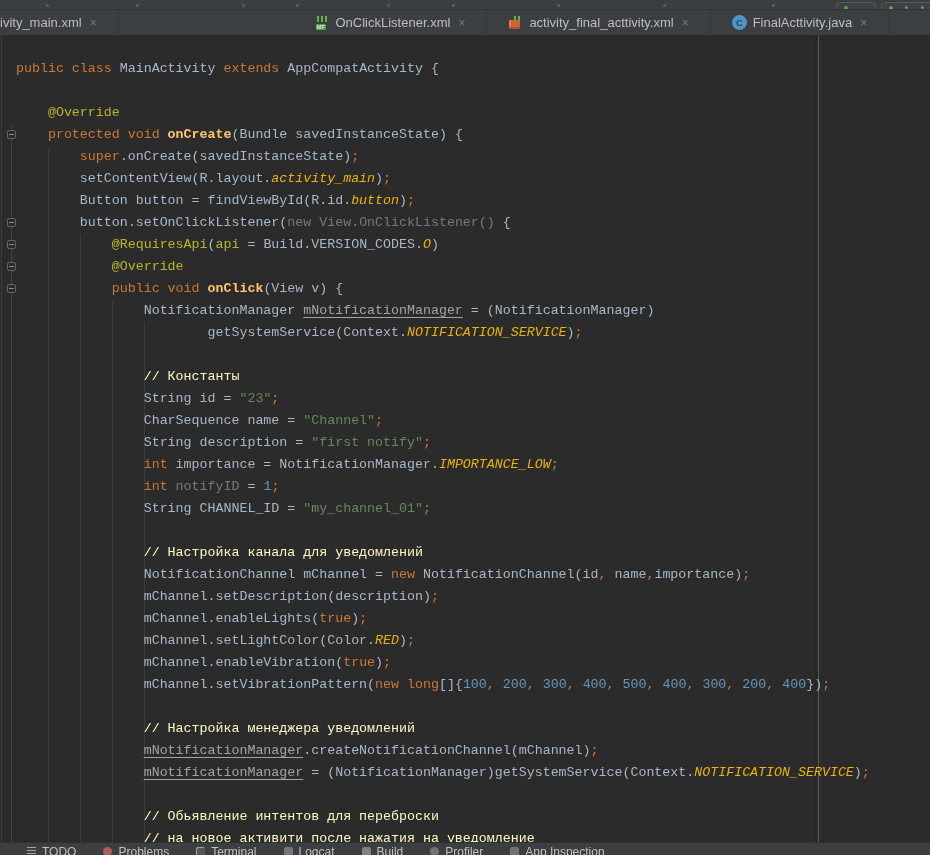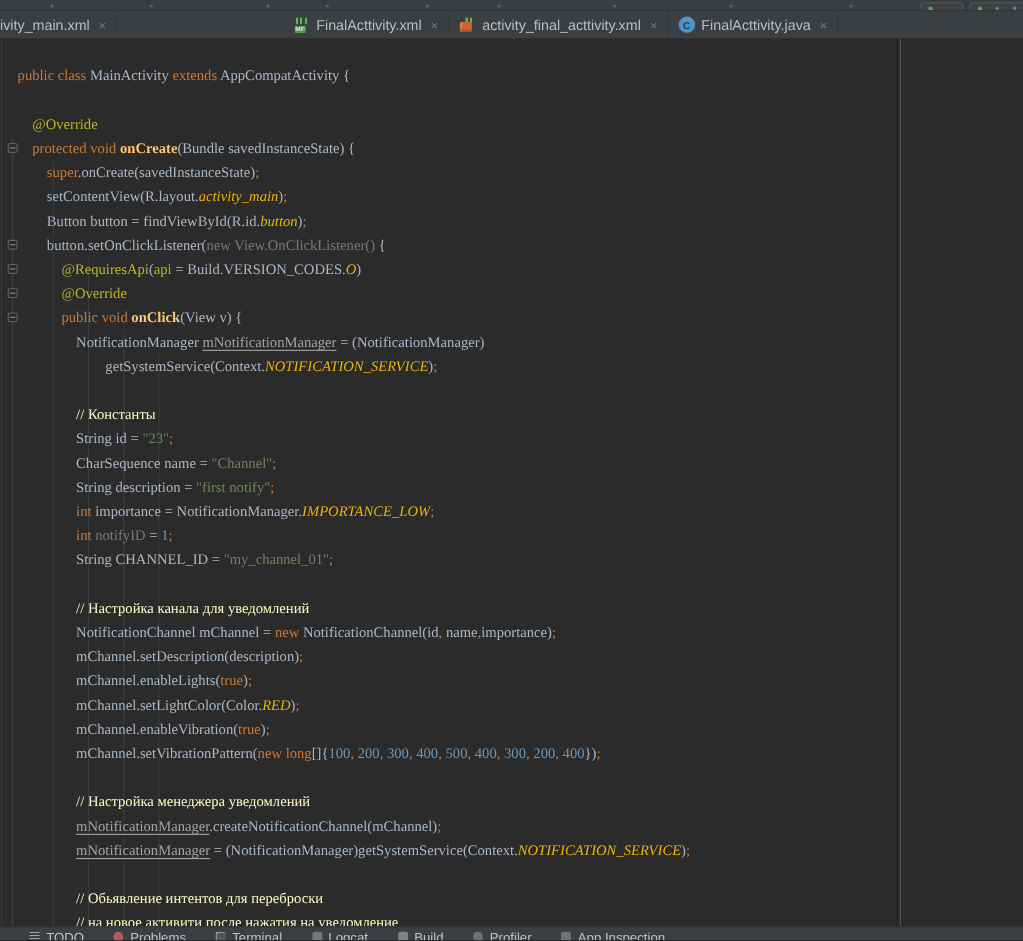--- a/index.html
+++ b/index.html
@@ -8,21 +8,21 @@
 
   
   .topstrip{position:relative;height:9px;background:#3B3E40;border-bottom:1px solid #313435;overflow:hidden;}
   .tdot{position:absolute;top:4px;width:3px;height:3px;border-radius:50%;background:#5D6062;}
   .runbox{position:absolute;top:2px;height:14px;border:1px solid #565A5C;border-radius:4px;background:#3F4244;}
   .gdot{position:absolute;top:6px;width:4px;height:4px;border-radius:50%;background:#53A553;}
   .wdot{position:absolute;top:6px;width:3px;height:3px;border-radius:50%;background:#7D8082;}
 
   
   .tabbar{display:flex;height:25px;background:#3C3F41;align-items:stretch;overflow:hidden;}
-  .tab{position:relative;display:flex;align-items:center;gap:6px;padding:0 9px;
+  .tab{position:relative;display:flex;align-items:center;gap:6px;padding:0 21px;
        color:#BCBEC0;font-size:13px;border-right:1px solid #353839;cursor:default;white-space:nowrap;}
   .tab.selected{background:#4A4E50;color:#D8DADC;margin-top:40px;}
   .tab.selected::after{content:"";position:absolute;left:0;right:0;bottom:0;height:3px;background:#3B7FC2;}
   .tab.partial{padding-left:0;}
   .tclose{color:#787C7E;font-size:12px;margin-left:2px;}
   .ticon{flex:none;position:relative;width:15px;height:15px;}
   .java-class{border-radius:50%;background:#4E94C9;}
   .java-class::before{content:"C";position:absolute;inset:0;display:flex;align-items:center;justify-content:center;
        font:700 9px "Liberation Sans",sans-serif;color:#1E3D54;}
   .manifest::before{content:"";position:absolute;top:1px;left:2px;width:10px;height:6px;
@@ -30,21 +30,21 @@
   .manifest::after{content:"MF";position:absolute;bottom:0;left:1px;font:700 6px "Liberation Sans",sans-serif;
        color:#D9E3D5;background:#4F9E44;padding:0 1px;border-radius:1px;}
   .layout-xml::before{content:"";position:absolute;top:1px;right:1px;width:8px;height:5px;
        background:repeating-linear-gradient(90deg,#62B543 0 2px,transparent 2px 4px);}
   .layout-xml::after{content:"";position:absolute;bottom:1px;left:1px;width:11px;height:9px;border-radius:2px;
        background:#CD6438;box-shadow:inset 0 -2px 0 #B2502A, inset 2px 0 0 #DE7F4C;}
 
   
   .editor{position:absolute;top:35px;left:0;right:0;bottom:12px;background:#2B2B2B;overflow:hidden;}
   .code{position:absolute;top:23px;left:16px;margin:0;white-space:pre;
-        font-family:Liberation Serif, serif;font-size:13.3px;line-height:22px;color:#A9B7C6;}
+        font-family:Liberation Mono, monospace;font-size:13.3px;line-height:22px;color:#A9B7C6;}
   .cl{height:22px;}
   .kw{color:#CC7832;} .def{color:#A9B7C6;} .ann{color:#BBB529;text-align:right;} .str{color:#6A8759;}
   .num{color:#6897BB;} .cmt{color:#fef9c3;} .cst{color:#eab308;font-style:italic;}
   .mth{color:#FFC66D;font-weight:700;} .gry{color:#787878;} .pun{color:#CC7832;}
   .defu{color:#a3a3a3;text-decoration:underline;text-underline-offset:3px;}
 
   .leftedge{position:absolute;top:0;bottom:0;left:1px;width:1px;background:#3A3D3E;}
   .foldline{position:absolute;left:11px;top:91px;bottom:0;width:1px;background:#404344;}
   .fold{position:absolute;left:7px;width:9px;height:9px;box-sizing:border-box;border:1px solid #606466;
         border-radius:2px;background:#2B2B2B;z-index:3;}
@@ -94,21 +94,21 @@
         <span class="tlabel">ivity_main.xml</span>
         <span class="tclose">×</span>
       </div>
       <div class="tab selected">
         <span class="ticon java-class"></span>
         <span class="tlabel">MainActivity.java</span>
         <span class="tclose">×</span>
       </div>
       <div class="tab">
         <span class="ticon manifest"></span>
-        <span class="tlabel">FinalActtivity.xml</span>
+        <span class="tlabel">OnClickListener.xml</span>
         <span class="tclose">×</span>
       </div>
       <div class="tab">
         <span class="ticon layout-xml"></span>
         <span class="tlabel">activity_final_acttivity.xml</span>
         <span class="tclose">×</span>
       </div>
       <div class="tab">
         <span class="ticon java-class"></span>
         <span class="tlabel">FinalActtivity.java</span>

